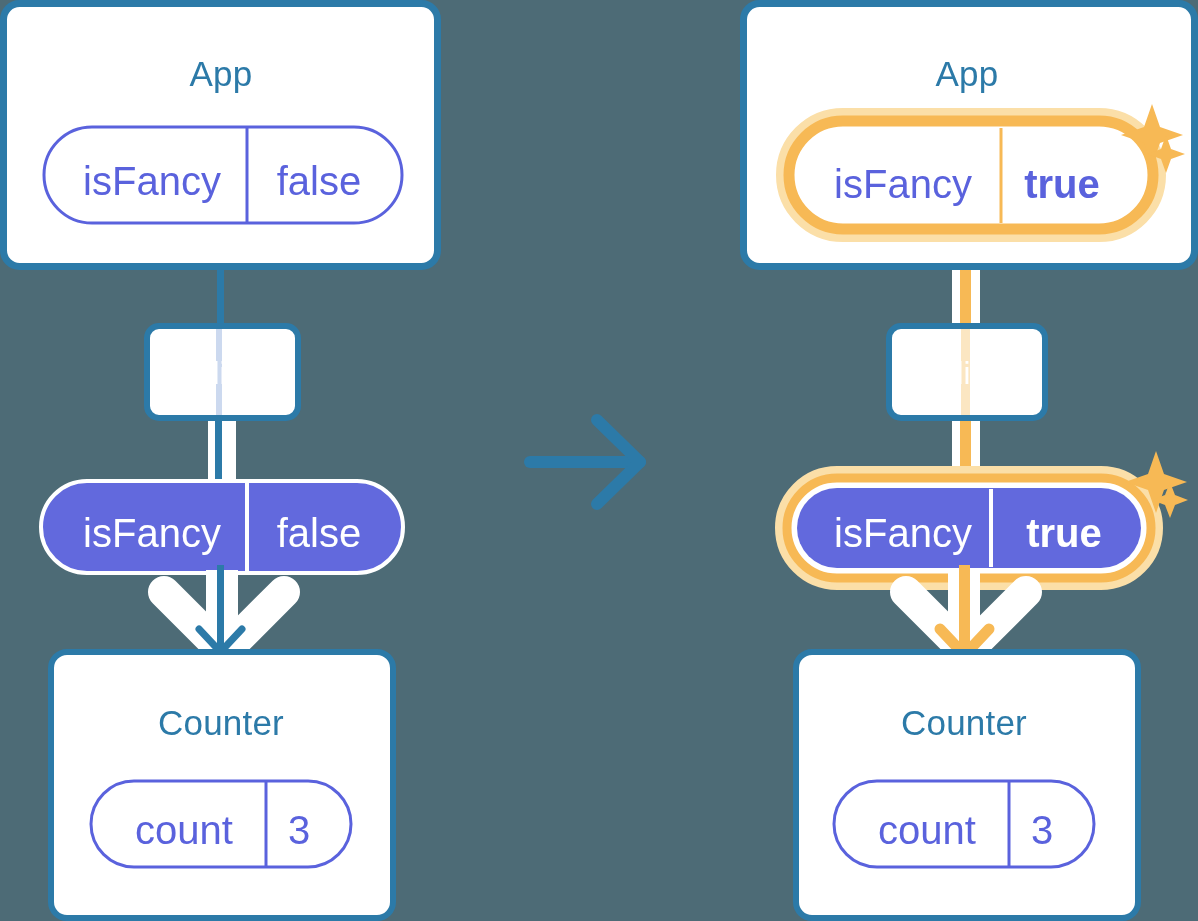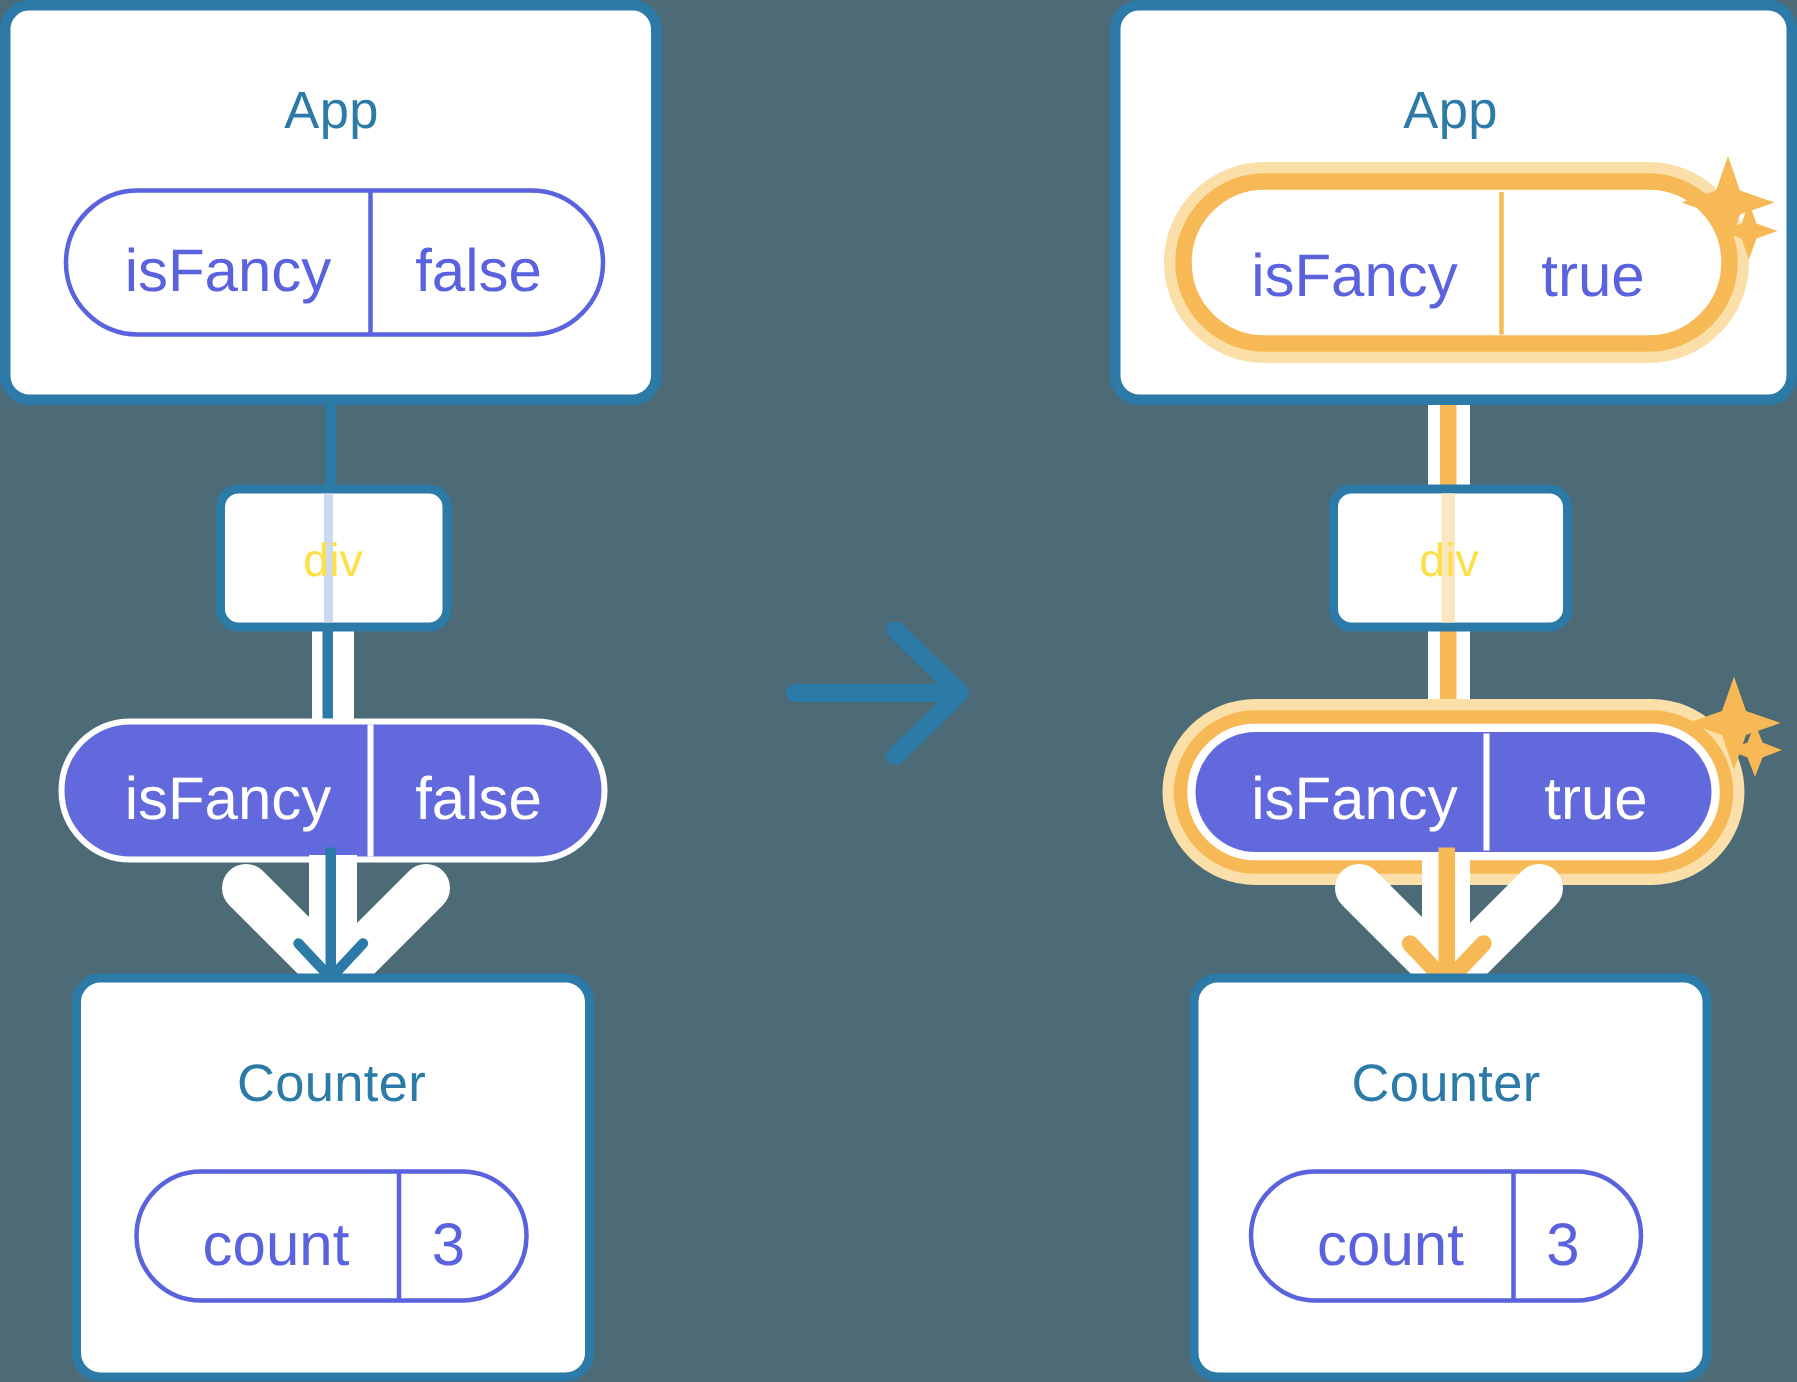--- a/index.html
+++ b/index.html
@@ -10,22 +10,22 @@
     overflow:hidden;
     position:relative;
   }
   #stage{position:absolute;left:0;top:0;width:1198px;height:676px;}
   .svgroot{position:absolute;left:0;top:0;width:1198px;height:921px;}
   
   .lbl{position:absolute;color:#2c7aa8;font-size:35px;letter-spacing:.2px;white-space:nowrap;}
   .pill-txt{position:absolute;font-size:40px;white-space:nowrap;}
   .pill-txt.purple{color:#5a62dd;}
   .pill-txt.white{color:#ffffff;}
-  .pill-txt.bold{font-weight:normal;}
-  .div-txt{position:absolute;color:#fde047;font-size:31px;white-space:nowrap;}
+  .pill-txt.bold{font-weight:bold;}
+  .div-txt{position:absolute;color:#ffffff;font-size:31px;white-space:nowrap;}
   .ctr{transform:translateX(-50%);}
 </style>
 </head>
 <body>
 
 <div id="stage">
 
 <svg class="svgroot" viewBox="0 0 1198 921">
 
   <rect x="217" y="262" width="7" height="68" fill="#2c7aa8"></rect>

